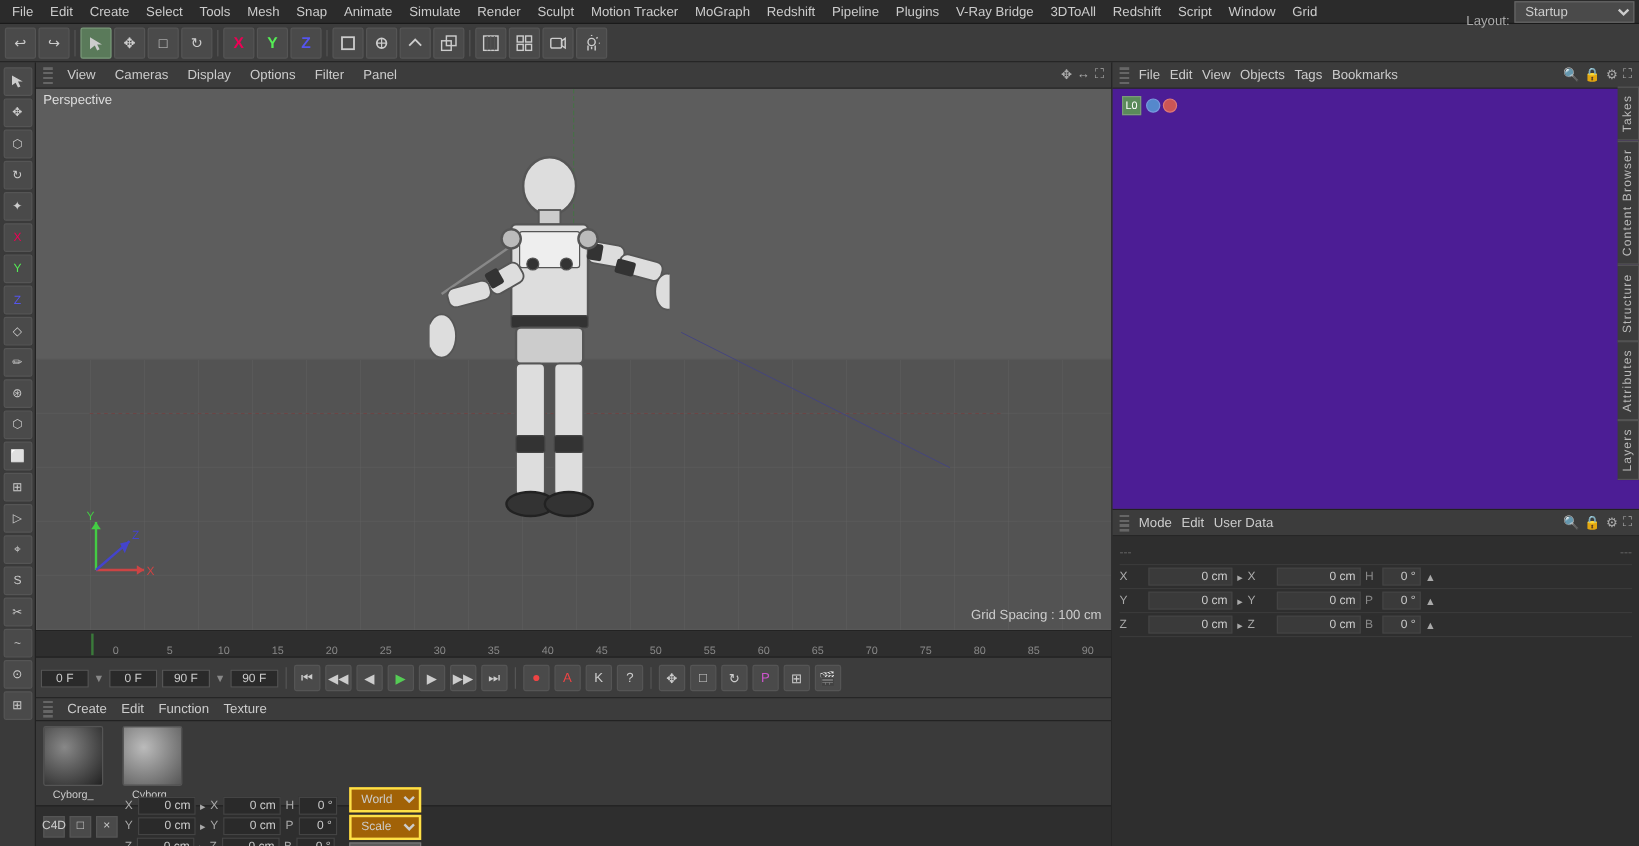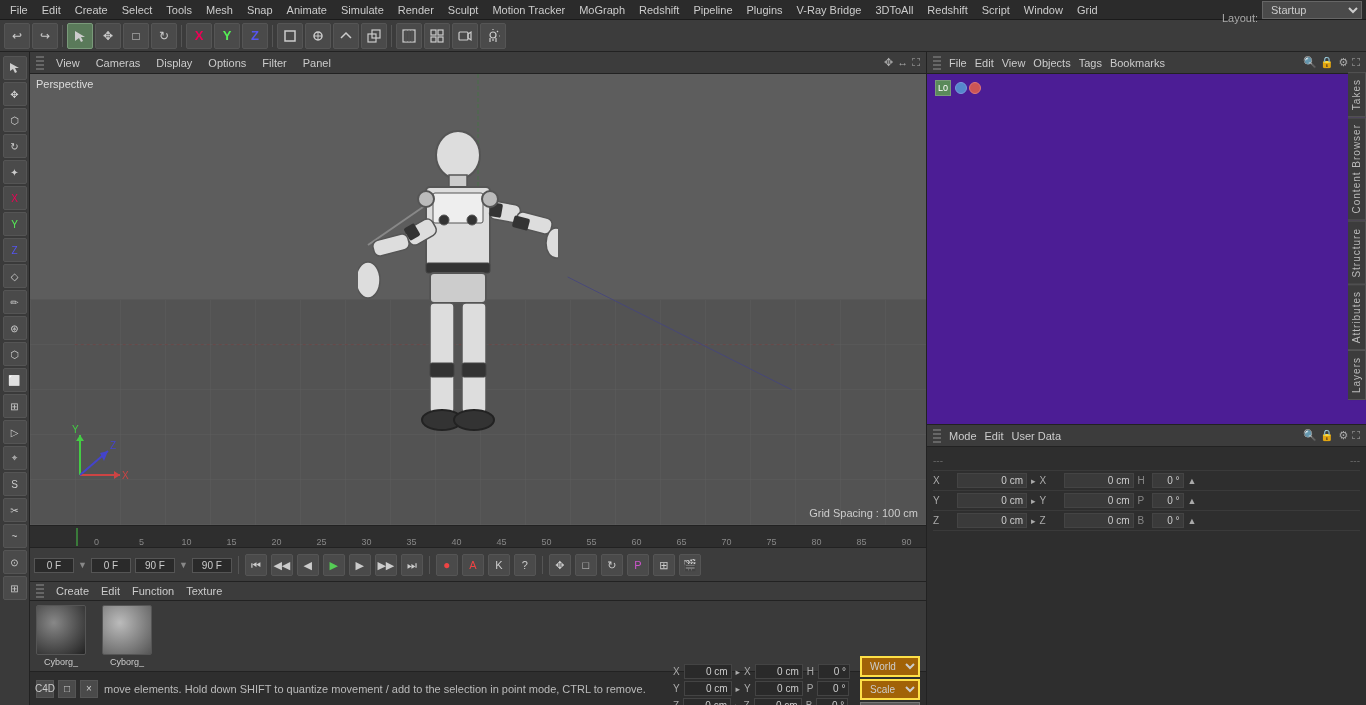--- a/index.html
+++ b/index.html
@@ -885,21 +885,20 @@
         </div>
       </div>
     </div>
 
     <div id="status-bar">
       <div id="status-icons">
         <div class="status-icon">C4D</div>
         <div class="status-icon">□</div>
         <div class="status-icon">×</div>
       </div>
-      <div id="status-text">move elements. Hold down SHIFT to quantize movement / add to the selection in point mode, CTRL to remove.</div>
 
       <div id="coord-bar">
 
         <div style="display:flex;flex-direction:column;gap:2px;">
           <div class="coord-row">
             <span class="coord-label">X</span>
             <input class="coord-input" value="0 cm" style="">
             <span style="font-size:9px;color:#aaa;">▸</span>
             <span class="coord-label">X</span>
             <input class="coord-input" value="0 cm" style="">

